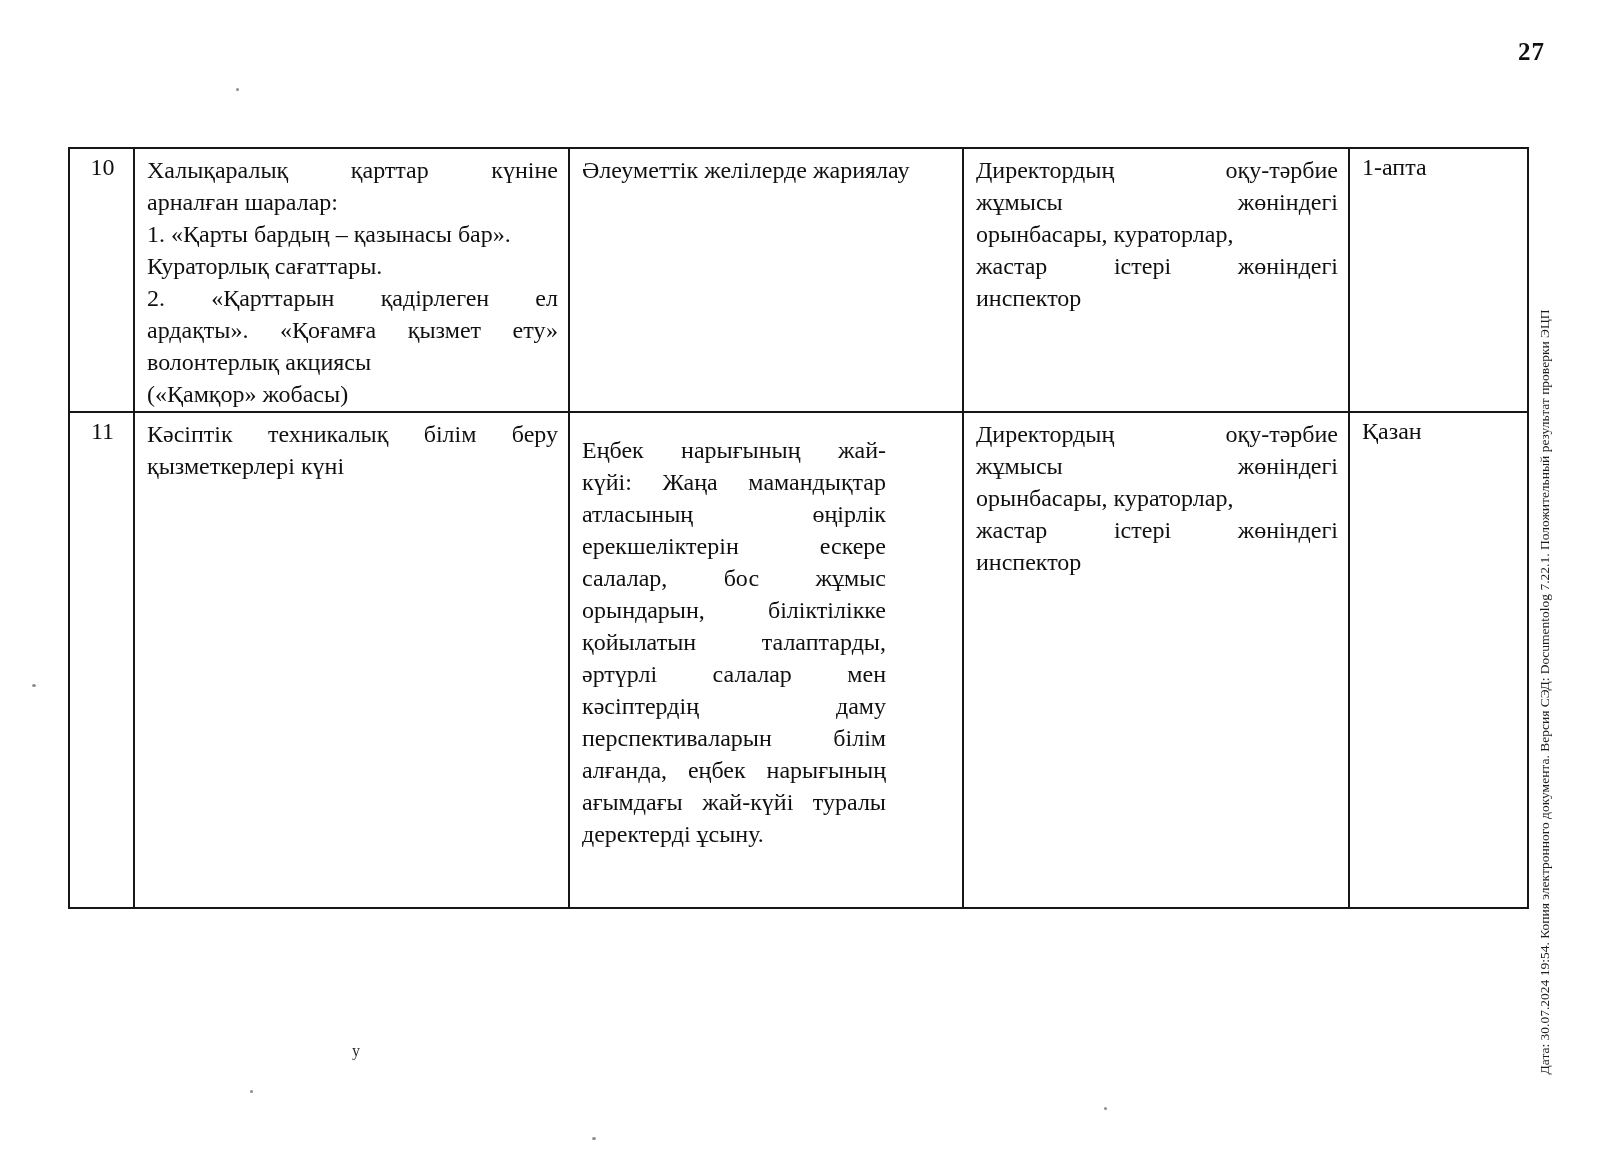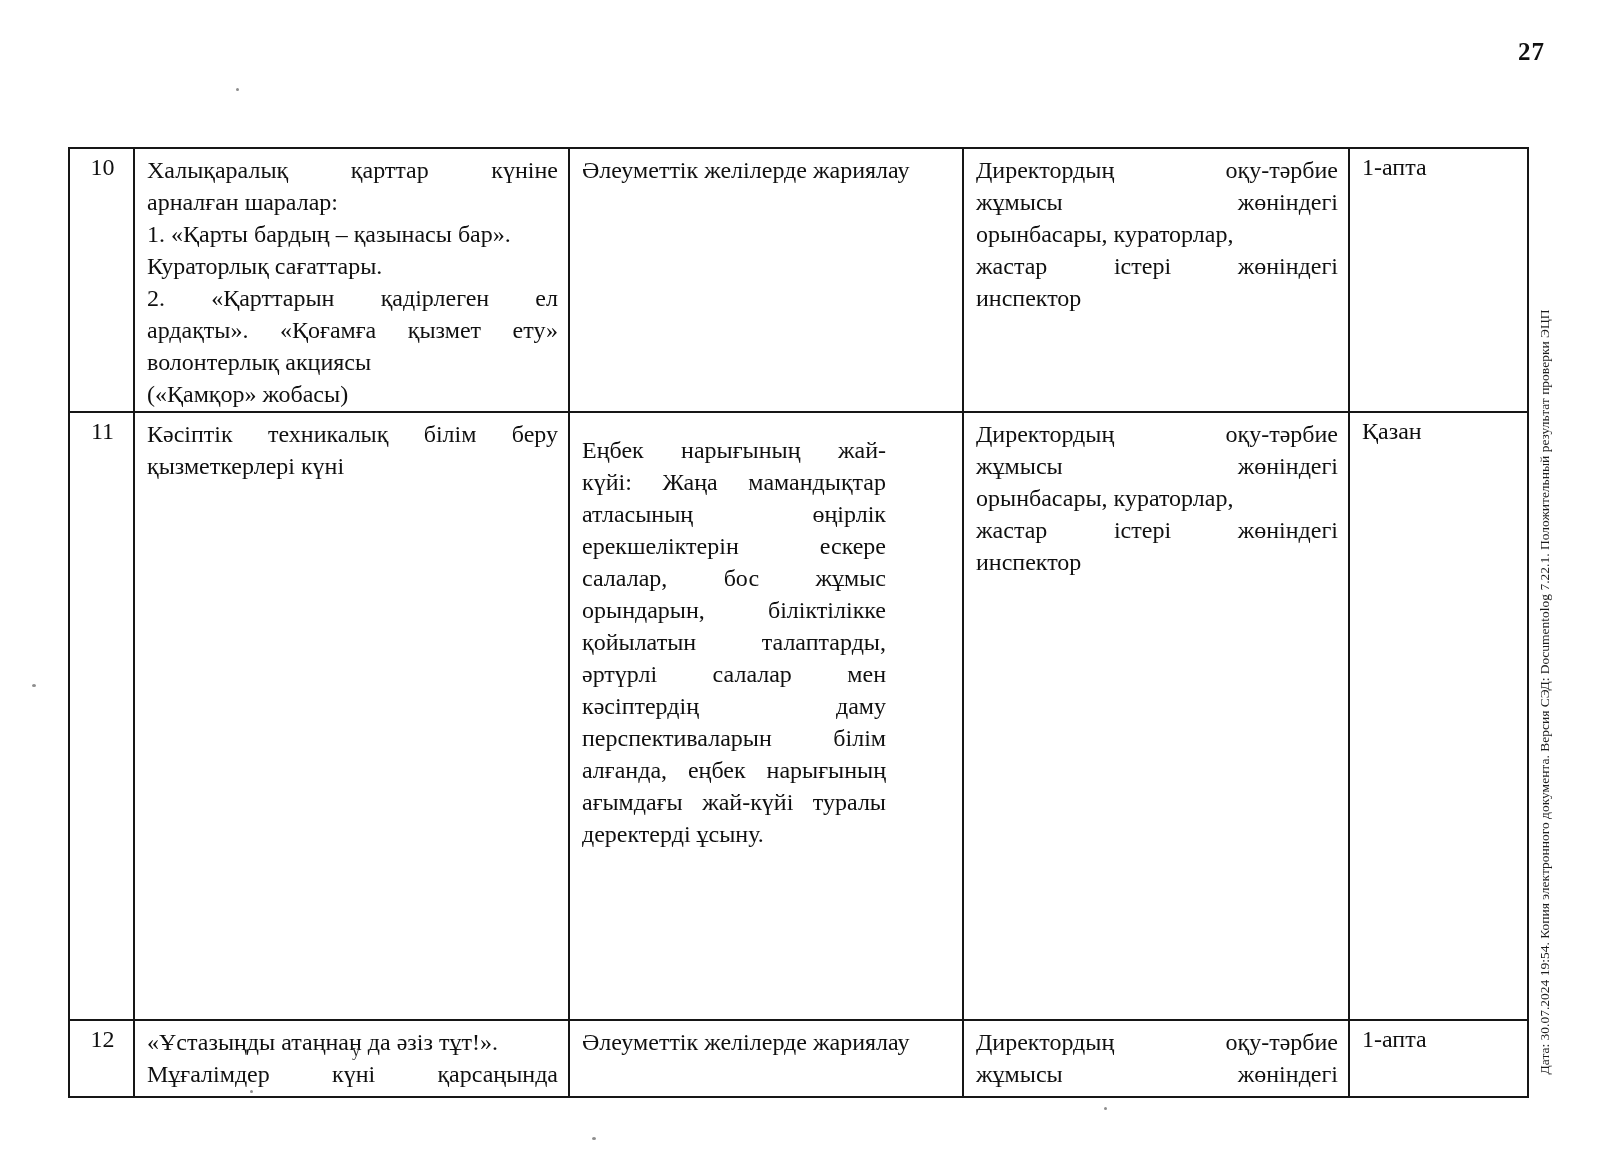--- a/index.html
+++ b/index.html
@@ -20,21 +20,21 @@
     border:2px solid #161616;vertical-align:top;
     padding:5px 10px 0 12px;font-size:24px;overflow:hidden;
   }
   td.quote-cell{border-bottom-width:3px;font-size:25px;padding:3px 8px 2px 10px;}
   .q1,.q2{line-height:30px;white-space:nowrap;}
   .q2{padding-left:192px;}
   .ln{line-height:32px;}
   .ln.j{text-align:justify;text-align-last:justify;}
   td.cell-num{text-align:center;padding:5px 2px 0 2px;}
   tr.row-10{height:264px;border-radius:15px;}
-  tr.row-11{height:608px;}
+  tr.row-11{height:496px;}
   tr.row-12{height:77px;}
   tr.row-11 td.cell-form{padding-top:21px;padding-right:76px;}
   td.cell-time{padding-left:9px;}
   .stamp{
     position:absolute;left:1100px;top:684px;width:890px;height:16px;
     line-height:16px;font-size:13.5px;white-space:nowrap;text-align:center;
     color:#1c1c1c;transform:rotate(-90deg);transform-origin:50% 50%;
   }
   .speck{position:absolute;background:#8d8d8d;border-radius:50%;}
   .speck.s1{left:236px;top:88px;width:3px;height:3px;}
@@ -105,35 +105,20 @@
         </td>
         <td class="cell-resp">
           <div class="ln j">Директордың оқу-тәрбие</div>
           <div class="ln j">жұмысы жөніндегі</div>
           <div class="ln">орынбасары, кураторлар,</div>
           <div class="ln j">жастар істері жөніндегі</div>
           <div class="ln">инспектор</div>
         </td>
         <td class="cell-time">Қазан</td>
       </tr>
-      <tr class="row-12">
-        <td class="cell-num">12</td>
-        <td class="cell-activity">
-          <div class="ln">«Ұстазыңды атаңнан да әзіз тұт!».</div>
-          <div class="ln j">Мұғалімдер күні қарсаңында</div>
-        </td>
-        <td class="cell-form">
-          <div class="ln">Әлеуметтік желілерде жариялау</div>
-        </td>
-        <td class="cell-resp">
-          <div class="ln j">Директордың оқу-тәрбие</div>
-          <div class="ln j">жұмысы жөніндегі</div>
-        </td>
-        <td class="cell-time">1-апта</td>
-      </tr>
     </tbody>
 </table>
 
 <div class="stamp">Дата: 30.07.2024 19:54. Копия электронного документа. Версия СЭД: Documentolog 7.22.1. Положительный результат проверки ЭЦП</div>
 
 <span class="artifact-y">у</span>
 <i class="speck s1"></i>
 <i class="speck s2"></i>
 <i class="speck s3"></i>
 <i class="speck s4"></i>

